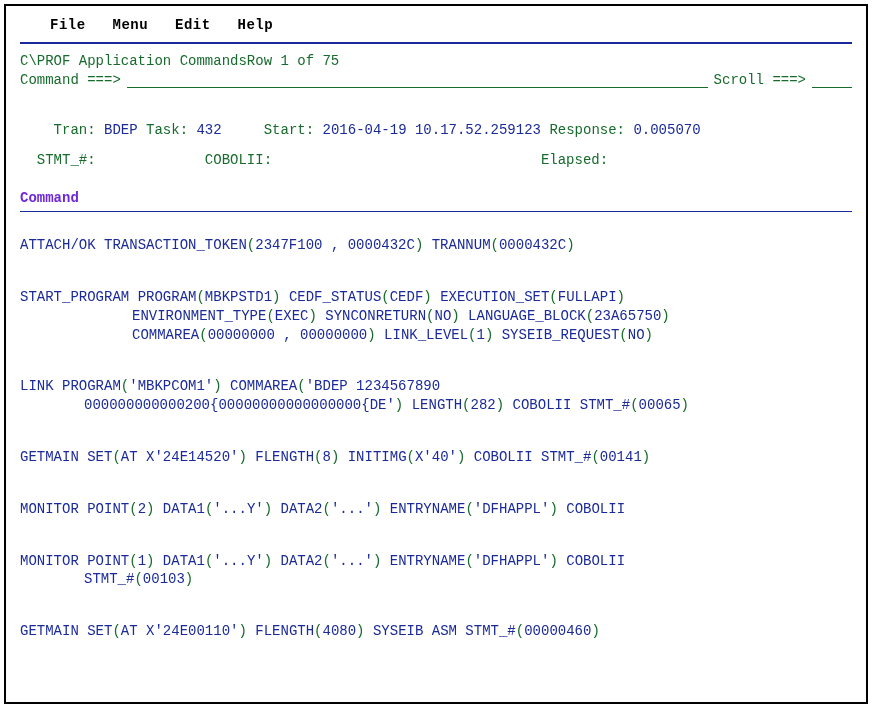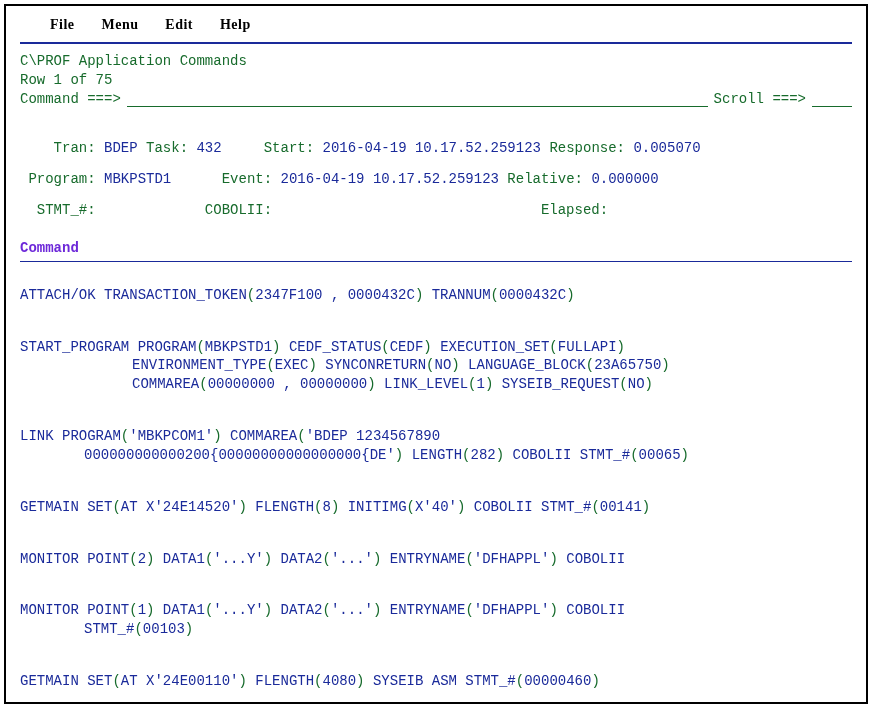--- a/index.html
+++ b/index.html
@@ -15,21 +15,21 @@
       border: 2px solid #000;
       padding: 8px 14px 14px 14px;
       height: 700px;
     }
     .menubar {
       padding: 2px 0 4px 30px;
       letter-spacing: 0.5px;
     }
     .menubar span {
       margin-right: 18px;
-      font-family: Liberation Serif, serif;
+      font-family: Liberation Mono, monospace;
       font-weight: bold;
       color: #000;
       cursor: default;
     }
     .menubar span::first-letter {
       text-decoration: underline;
     }
     hr.thick {
       border: none;
       border-top: 2px solid #1a2a9a;
@@ -62,21 +62,20 @@
       border: none;
       border-bottom: 1.5px solid #176b2c;
       margin-left: 6px;
       background: transparent;
       font-family: inherit;
       font-size: inherit;
       height: 16px;
     }
     .header-top {
       display: flex;
-      flex-direction: column;
     }
     .info { white-space: pre; margin-top: 12px; }
     .content { white-space: pre-wrap; }
     .para { margin-bottom: 14px; }
     .indent { padding-left: 64px; display: block; }
     .indent2 { padding-left: 112px; display: block; }
   </style>
 </head>
 <body>
 
@@ -95,21 +94,20 @@
   </div>
   <div class="cmdline">
     <span class="g">Command ===&gt;</span>
     <input class="cmd-input" value="" style="">
     <span class="g">Scroll ===&gt;</span>
     <input class="scroll-input" value="" style="">
   </div>
   <br>
 
   <div class="info">    <span class="g">Tran:</span> <span class="b">BDEP</span> <span class="g">Task:</span> <span class="b">432</span>     <span class="g">Start:</span> <span class="b">2016-04-19 10.17.52.259123</span> <span class="g">Response:</span> <span class="b">0.005070</span></div>
-  <div class="info"> <span class="g">Program:</span> <span class="b">MBKPSTD1</span>      <span class="g">Event:</span> <span class="b">2016-04-19 10.17.52.259123</span> <span class="g">Relative:</span> <span class="b">0.000000</span></div>
   <div class="info">  <span class="g">STMT_#:</span>             <span class="g">COBOLII:</span>                                <span class="g">Elapsed:</span></div>
   <br>
   <div class="nb">Command</div>
   <hr class="thin">
 
   <div class="content">
 <div class="para"><span class="b">ATTACH/OK</span> <span class="b">TRANSACTION_TOKEN</span><span class="g">(</span><span class="b">2347F100 , 0000432C</span><span class="g">)</span> <span class="b">TRANNUM</span><span class="g">(</span><span class="b">0000432C</span><span class="g">)</span></div>
 <div class="para"><span class="b">START_PROGRAM</span> <span class="b">PROGRAM</span><span class="g">(</span><span class="b">MBKPSTD1</span><span class="g">)</span> <span class="b">CEDF_STATUS</span><span class="g">(</span><span class="b">CEDF</span><span class="g">)</span> <span class="b">EXECUTION_SET</span><span class="g">(</span><span class="b">FULLAPI</span><span class="g">)</span>
 <span class="indent2"><span class="b">ENVIRONMENT_TYPE</span><span class="g">(</span><span class="b">EXEC</span><span class="g">)</span> <span class="b">SYNCONRETURN</span><span class="g">(</span><span class="b">NO</span><span class="g">)</span> <span class="b">LANGUAGE_BLOCK</span><span class="g">(</span><span class="b">23A65750</span><span class="g">)</span></span><span class="indent2"><span class="b">COMMAREA</span><span class="g">(</span><span class="b">00000000 , 00000000</span><span class="g">)</span> <span class="b">LINK_LEVEL</span><span class="g">(</span><span class="b">1</span><span class="g">)</span> <span class="b">SYSEIB_REQUEST</span><span class="g">(</span><span class="b">NO</span><span class="g">)</span></span></div>
 <div class="para"><span class="b">LINK</span> <span class="b">PROGRAM</span><span class="g">(</span><span class="b">'MBKPCOM1'</span><span class="g">)</span> <span class="b">COMMAREA</span><span class="g">(</span><span class="b">'BDEP 1234567890</span>

